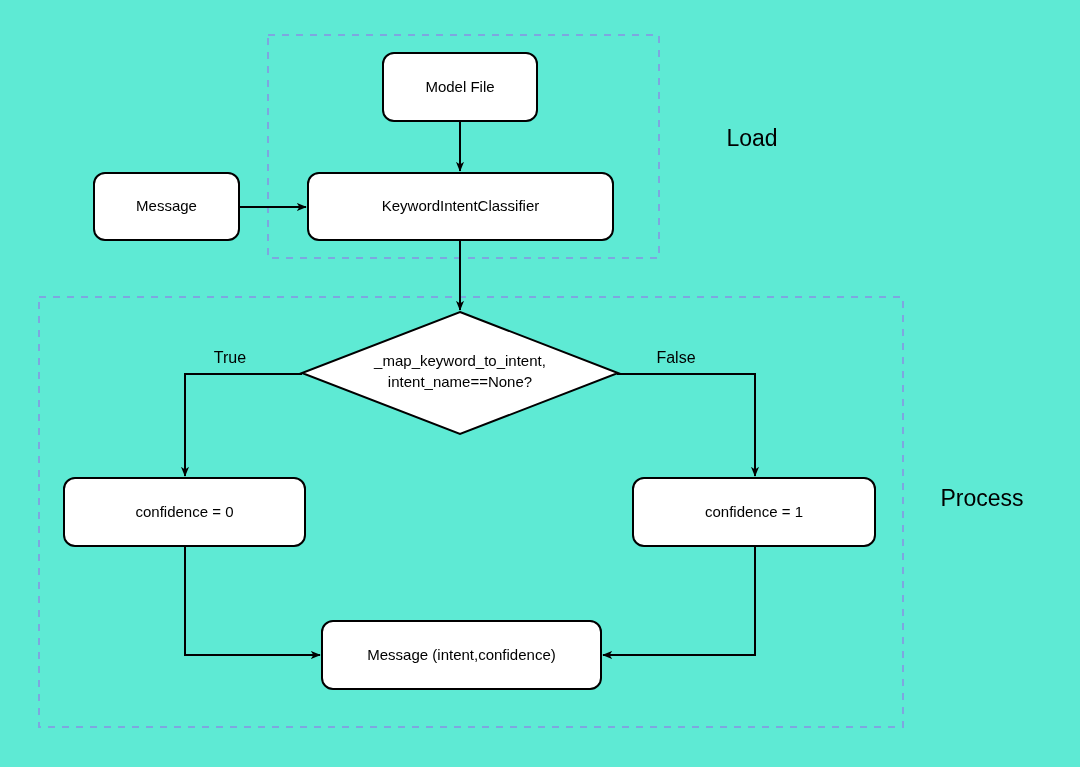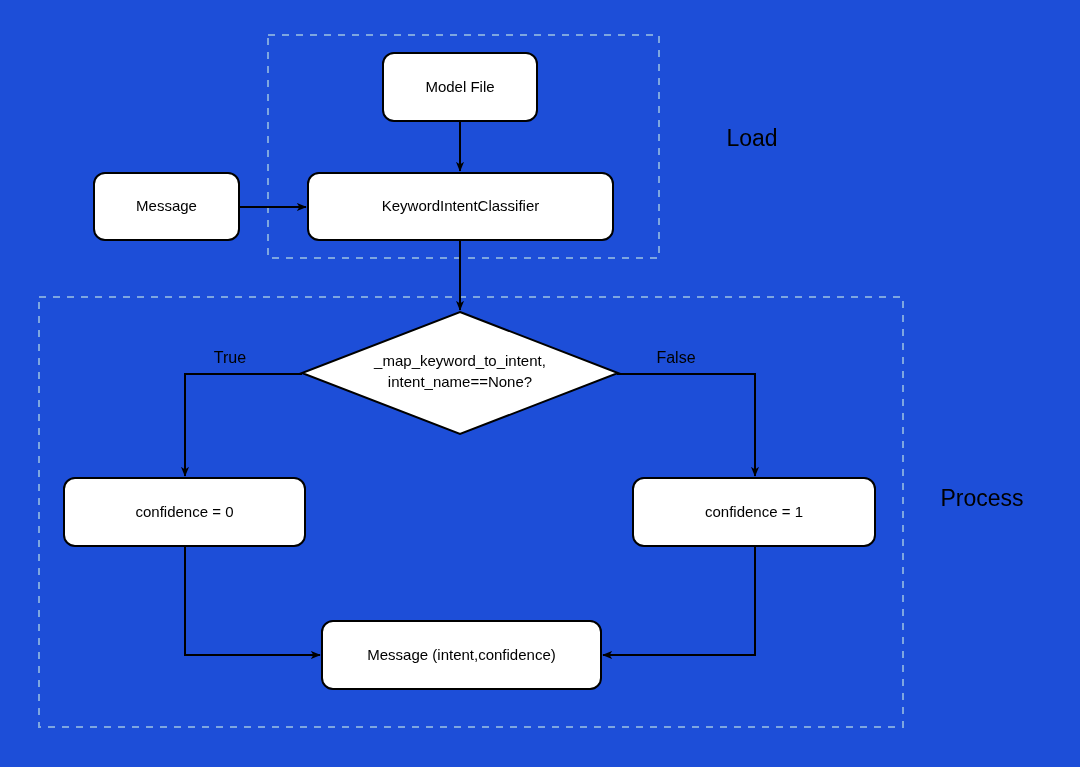--- a/index.html
+++ b/index.html
@@ -11,21 +11,21 @@
   body {
     width: 1080px;
     height: 767px;
     font-family: "Liberation Sans", sans-serif;
     overflow: hidden;
   }
   #diagram-root {
     position: relative;
     width: 1080px;
     height: 767px;
-    background: #1d4ed8;
+    background: #5eead4;
   }
   svg.flow-canvas {
     position: absolute;
     top: 0;
     left: 0;
     width: 1080px;
     height: 767px;
   }
   .node-rect {
     fill: #ffffff;

